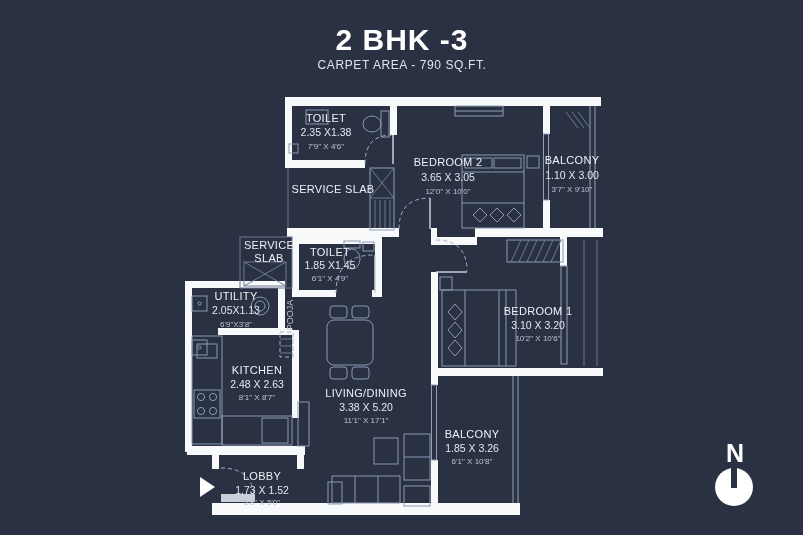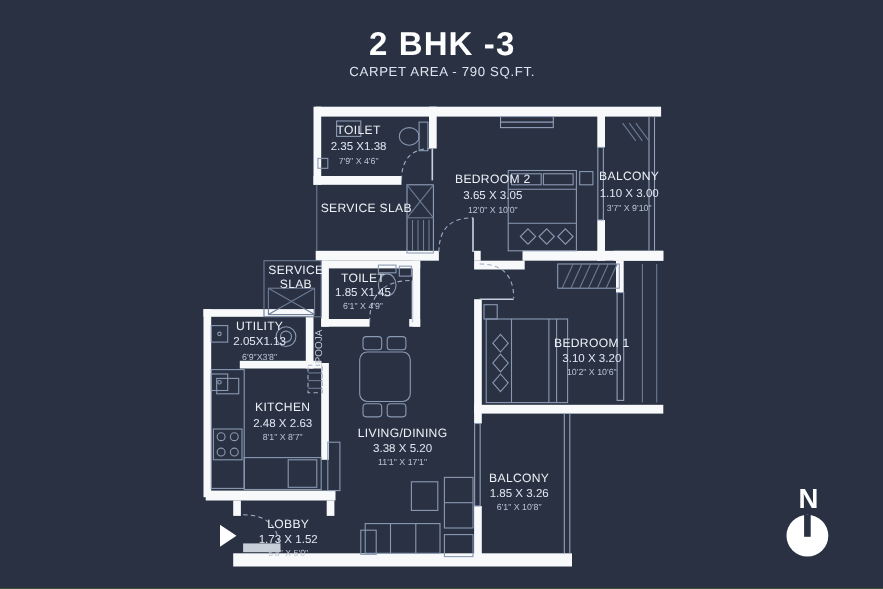--- a/index.html
+++ b/index.html
@@ -1,17 +1,17 @@
 <!DOCTYPE html>
 <html><head>
 <meta charset="utf-8">
 <style>
   html,body{margin:0;padding:0;background:#293142;}
   body{width:803px;height:535px;overflow:hidden;font-family:"Liberation Sans",sans-serif;}
-  .stage{position:relative;width:803px;height:535px;background:#84cc16;}
+  .stage{position:relative;width:803px;height:535px;background:#f0abfc;border-radius:22px;}
   svg{display:block;}
   svg text{font-family:"Liberation Sans",sans-serif;}
   .wall{fill:#f7f9fb;stroke:none;}
   .thin{stroke:#92a1ba;stroke-width:1;fill:none;}
   .faint{stroke:#6d7b95;stroke-width:1;fill:none;}
   .furn{stroke:#8b9ab4;stroke-width:1;fill:none;}
   .dash{stroke:#a3b0c6;stroke-width:1;fill:none;stroke-dasharray:4 3;}
   .leaf{stroke:#c6cfdd;stroke-width:1.5;fill:none;}
   .t-title{font-size:30px;font-weight:bold;fill:#ffffff;letter-spacing:1px;}
   .t-sub{font-size:12px;fill:#dde4ee;letter-spacing:0.6px;}

